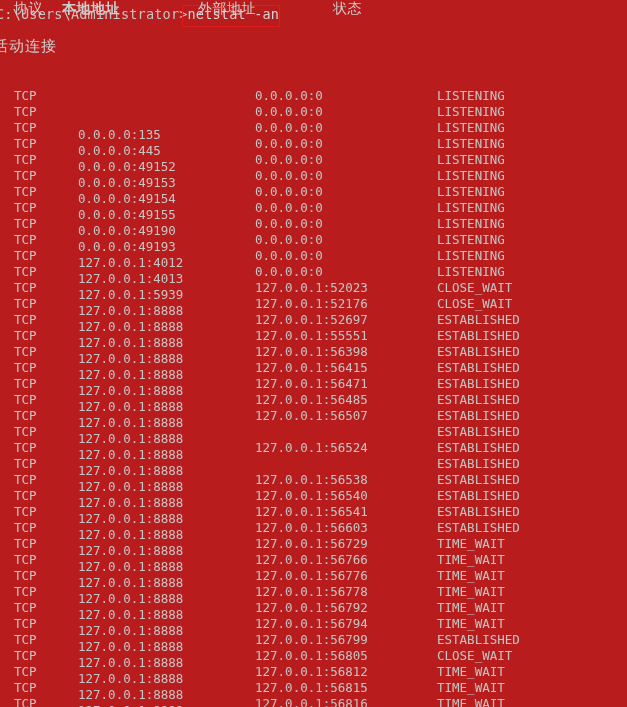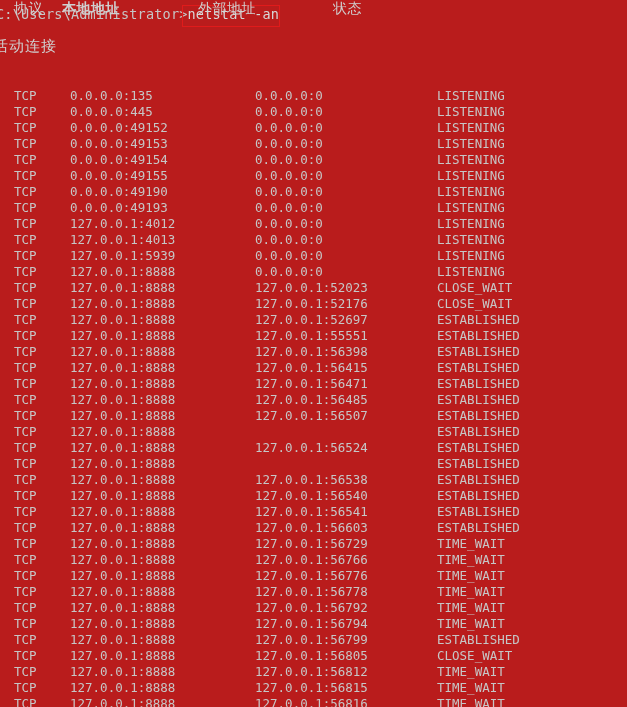--- a/index.html
+++ b/index.html
@@ -94,21 +94,21 @@
   .row span {
     position: absolute;
     top: 0;
     font-family: "DejaVu Sans Mono", "Liberation Mono", monospace;
     font-size: 12.5px;
     line-height: 16px;
     color: #c6c6c6;
     white-space: pre;
   }
   .c-proto   { left: 14px;  }
-  .c-local   { left: 70px;  }
+  .c-local   { left: 78px; margin-top: 39px;  }
   .c-foreign { left: 255px; }
   .c-state   { left: 437px; text-align: center; }
 </style>
 </head>
 <body>
 
 <div id="console">
 
   <div class="line" id="prompt-line"><span>C:\Users\Administrator&gt;</span><span class="cmd">netstat -an</span></div>
 

